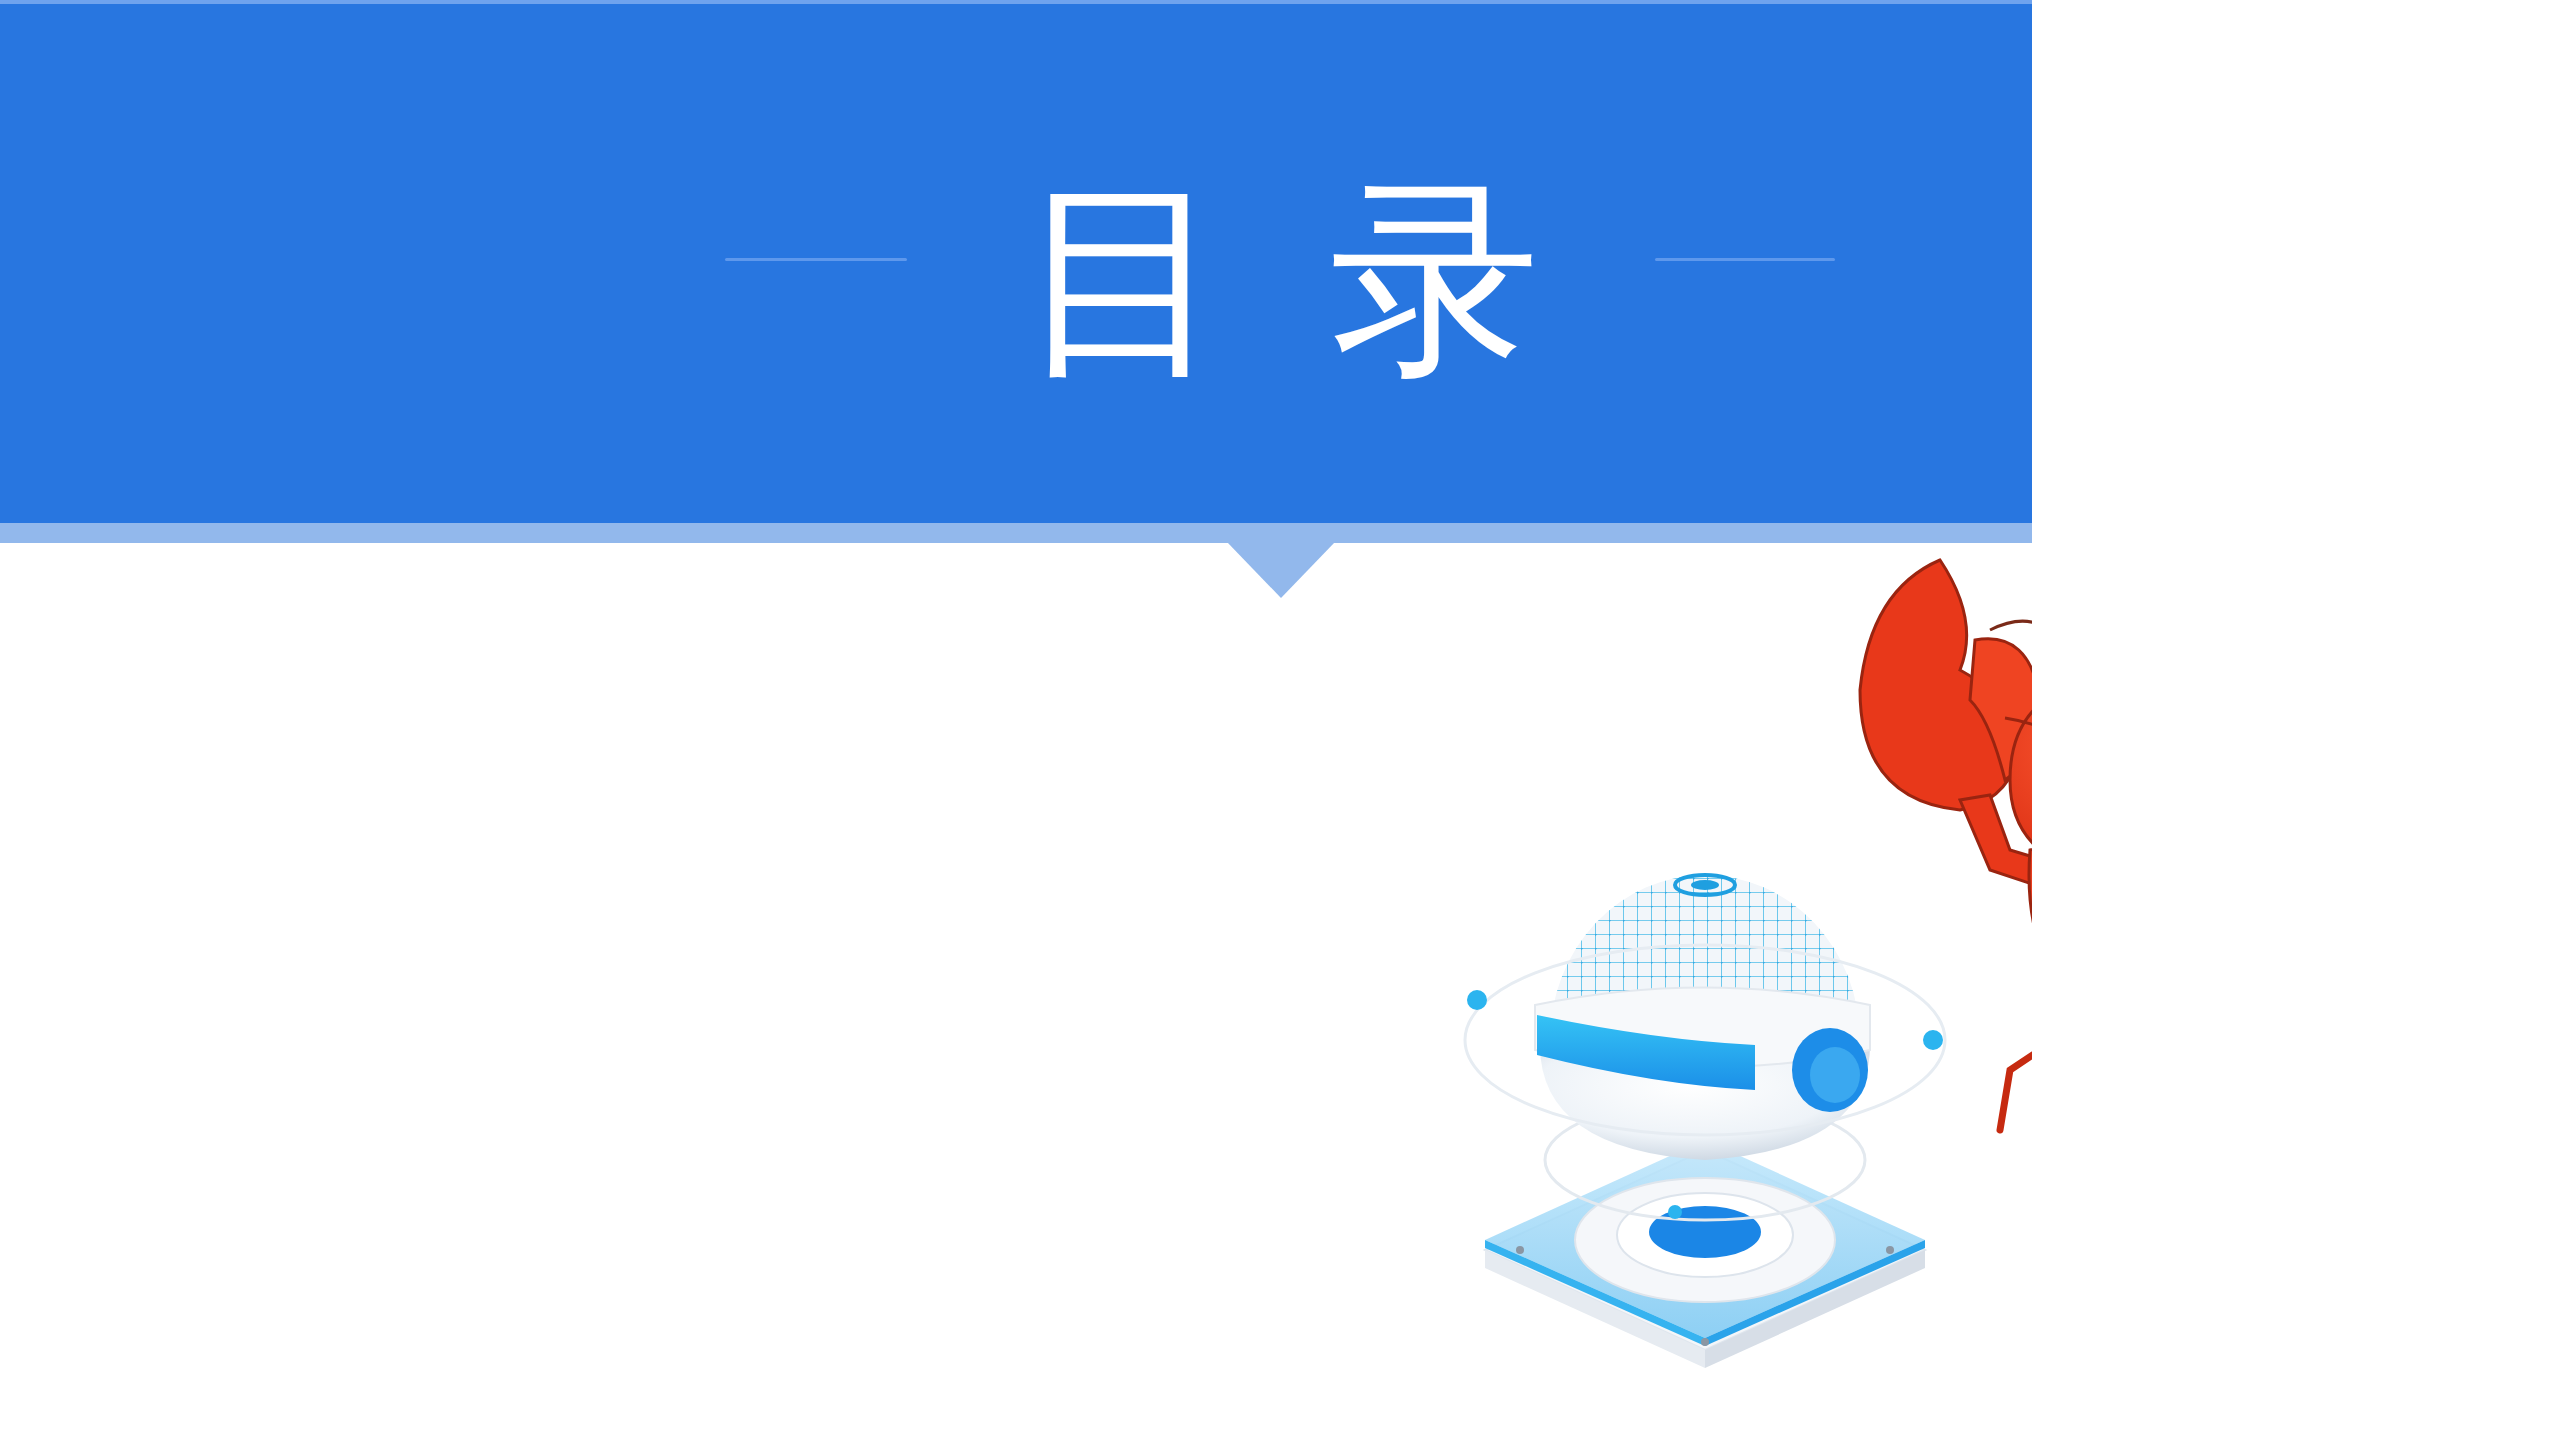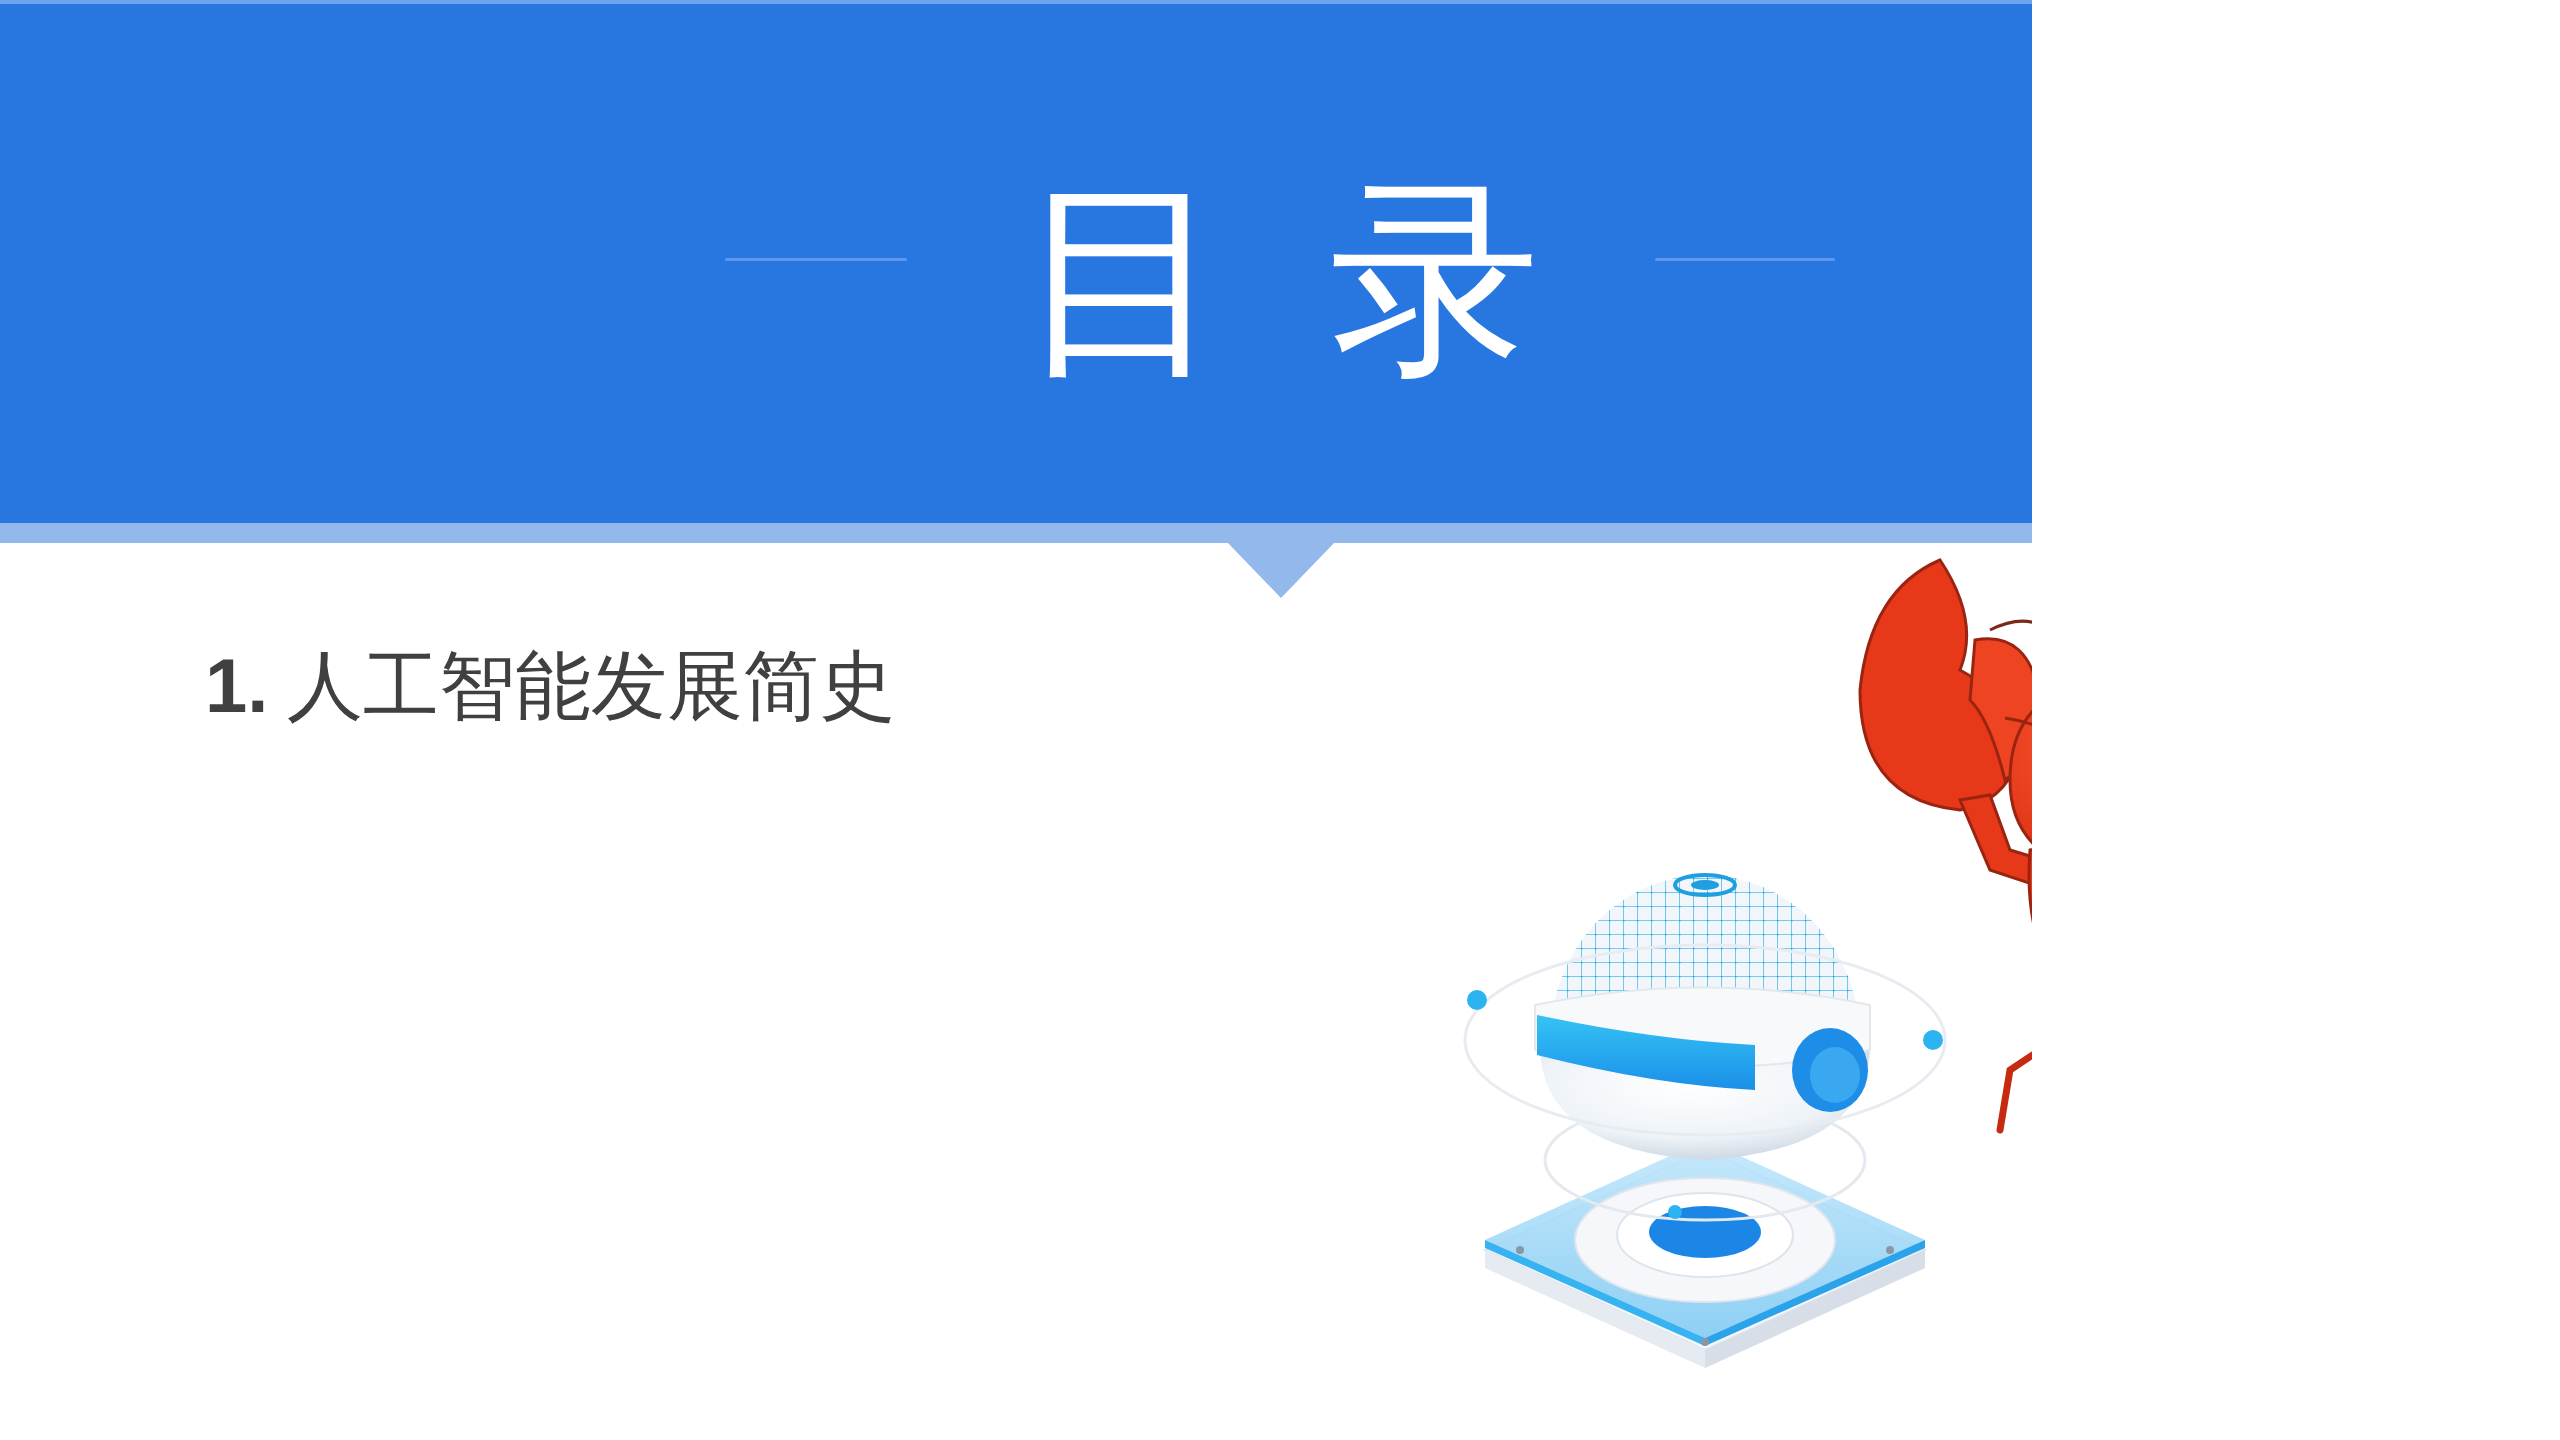--- a/index.html
+++ b/index.html
@@ -122,23 +122,20 @@
   <div class="header-band"></div>
   <div class="header-pointer"></div>
 
   <div class="title-line left"></div>
   <div class="title">
     <span>目</span><span>录</span>
   </div>
   <div class="title-line right"></div>
 
   <ul class="toc">
-    <li class="toc-item">
-      <span class="toc-num">1.</span><span class="toc-cn">人工智能发展简史</span>
-    </li>
   </ul>
 
   <svg class="device" viewBox="0 0 500 530">
     <defs>
       <radialGradient id="sphereGrad" cx="45%" cy="35%" r="65%">
         <stop offset="0%" stop-color="#ffffff"></stop>
         <stop offset="70%" stop-color="#eef3f8"></stop>
         <stop offset="100%" stop-color="#cfd9e4"></stop>
       </radialGradient>
       <pattern id="grid" width="14" height="14" patternUnits="userSpaceOnUse">

